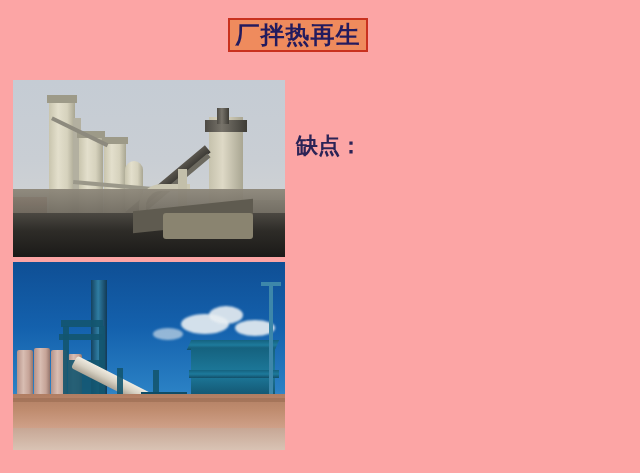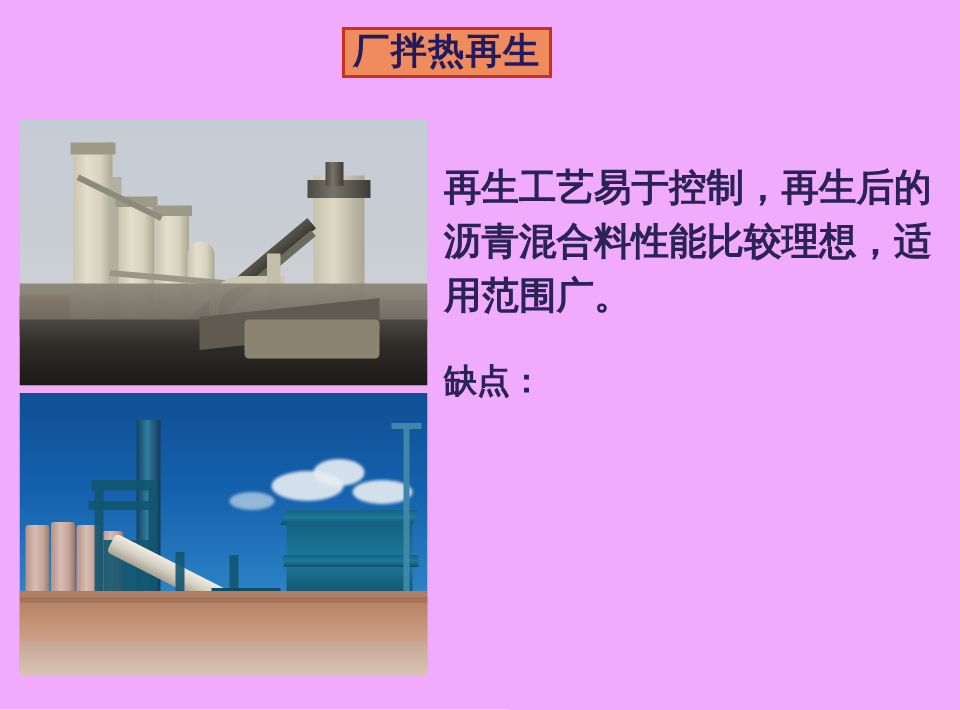--- a/index.html
+++ b/index.html
@@ -13,21 +13,21 @@
     font-family: "Liberation Serif", "DejaVu Serif", serif;
     overflow: hidden;
     position: relative;
   }
 
   #slide {
     position: absolute;
     left: 0; top: 0;
     width: 640px;
     height: 473px;
-    background: #f0abfc;
+    background: #fca5a5;
   }
 
   
   .title-box {
     position: absolute;
     left: 228px;
     top: 18px;
     width: 140px;
     height: 34px;
     background: #ef8b5d;
@@ -286,21 +286,20 @@
     <div class="pole" style="left:248px; top:20px; width:20px; height:4px; background:#3d87aa;"></div>
 
     <div class="ground-red"></div>
     <div class="road-strip"></div>
     <div style="position:absolute; left:0; bottom:48px; right:0; height:4px; background:#9a6a52; opacity:.6;"></div>
   </div>
 
   <div class="text-col">
 
     <div class="point-block">
-      <div class="point-body">再生工艺易于控制，再生后的沥青混合料性能比较理想，适用范围广。</div>
     </div>
 
     <div class="point-block">
       <div class="point-label">缺点：</div>
     </div>
 
   </div>
 
 </div>
 

